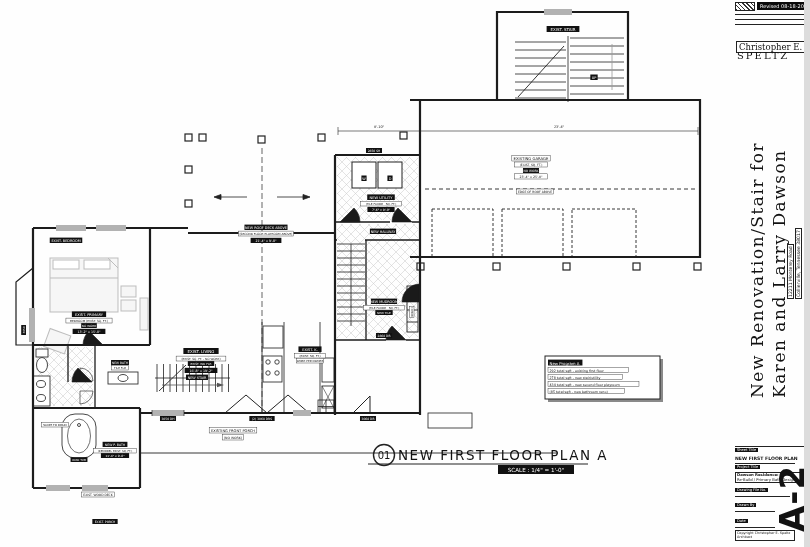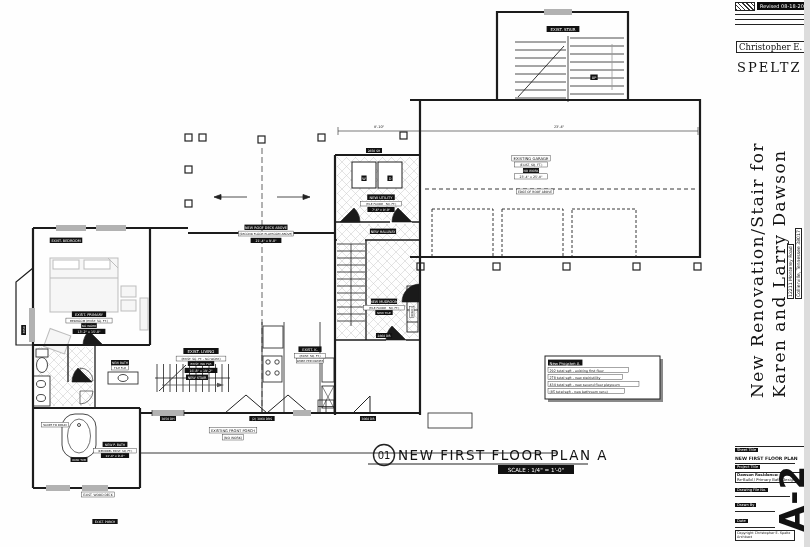--- a/index.html
+++ b/index.html
@@ -13,21 +13,21 @@
   .dark{background:#111;color:#fff;line-height:1.15;padding:0 2px;white-space:nowrap;}
   .boxed{border:1px solid #222;background:#fff;color:#111;white-space:nowrap;}
   .serif{font-family:"DejaVu Serif",serif;}
   .vrot{transform:rotate(-90deg);transform-origin:0 0;white-space:nowrap;}
   .rev-hatch{position:absolute;left:5px;top:2px;width:18px;height:7px;border:1px solid #222;
      background:repeating-linear-gradient(45deg,#333 0 1px,#fff 1px 3px);}
   .rev-bar{position:absolute;left:27px;top:2px;background:#0b0b0b;color:#fff;font-size:5px;
      padding:1px 3px;white-space:nowrap;}
   .arch-first{position:absolute;left:6px;top:41px;border:1px solid #222;font-size:8.5px;
      padding:0 2px;white-space:nowrap;}
-  .arch-last{position:absolute;left:7px;top:60px;font-size:13px;letter-spacing:2px;white-space:nowrap;}
+  .arch-last{position:absolute;left:7px;top:50px;font-size:10px;letter-spacing:2px;white-space:nowrap;}
   .proj1{position:absolute;left:17px;top:398px;font-size:17px;letter-spacing:1.5px;}
   .proj2{position:absolute;left:39px;top:398px;font-size:17px;letter-spacing:1.5px;}
   .addr1{position:absolute;left:57px;top:299px;font-size:4.6px;padding:0 1px;}
   .addr2{position:absolute;left:65px;top:299px;font-size:4.6px;padding:0 1px;}
   .tb-label{font-size:3.6px;}
   .tb-text{font-size:4.6px;font-weight:bold;white-space:nowrap;}
   .tb-box{font-size:3.8px;line-height:1.25;padding:0 1px;}
   .sheetnum{position:absolute;left:42px;top:532px;font-size:34px;font-weight:bold;letter-spacing:1px;}
   .sheetno-lbl{position:absolute;left:74px;top:532px;font-size:4px;}
 </style>

